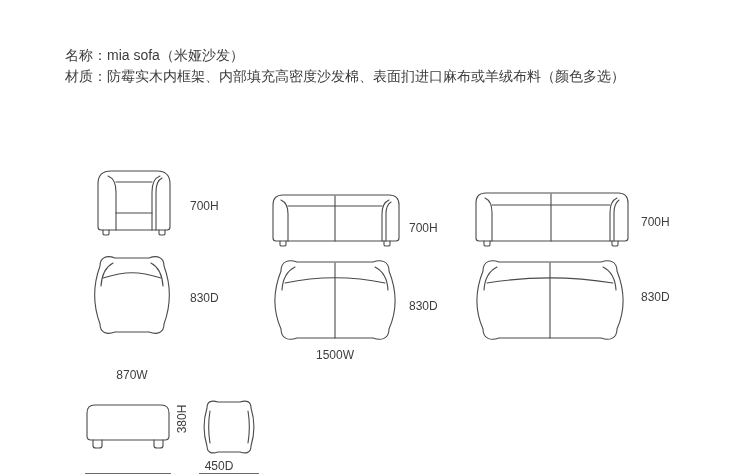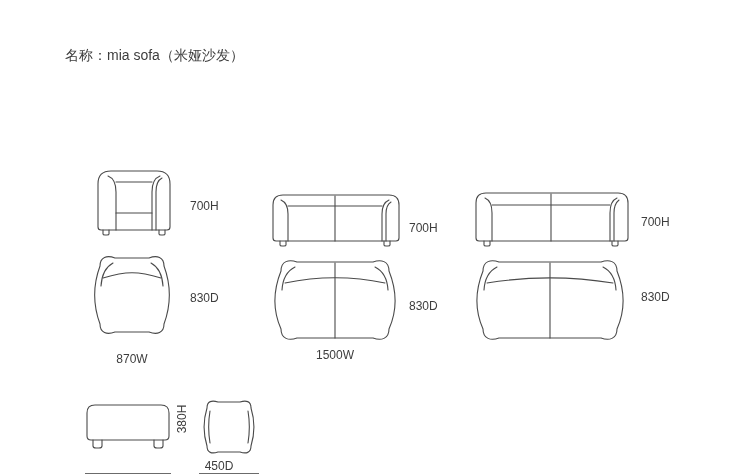--- a/index.html
+++ b/index.html
@@ -63,20 +63,23 @@
 </style>
 </head>
 <body>
 
 <div class="page">
 
   <div class="specs">
     <div class="spec-row">
       <span class="spec-label">名称：</span><span class="spec-value">mia sofa（米娅沙发）</span>
     </div>
+    <div class="spec-row">
+      <span class="spec-label">材质：</span><span class="spec-value">防霉实木内框架、内部填充高密度沙发棉、表面扪进口麻布或羊绒布料（颜色多选）</span>
+    </div>
   </div>
 
   <svg class="drawing" style="left:95px;top:167px;width:78px;height:70px" viewBox="0 0 78 70">
     <path d="M3,60 L3,17 Q3,4 16,4 L62,4 Q75,4 75,17 L75,60 Q75,63 72,63 L6,63 Q3,63 3,60 Z"></path>
     <path d="M21,63 L21,25 Q21,12 13,9"></path>
     <path d="M57,63 L57,25 Q57,12 65,9"></path>
     <path d="M61,63 L61,25 Q61,14 67,11"></path>
     <path d="M21,15 L57,15"></path>
     <path d="M21,46 L57,46"></path>
     <path d="M8,63 L8,67 Q8,68 10,68 L12,68 Q14,68 14,67 L14,63"></path>
@@ -84,21 +87,21 @@
   </svg>
   <div class="dim" style="left:190px;top:199px">700H</div>
 
   <svg class="drawing" style="left:88px;top:252px;width:88px;height:86px" viewBox="0 0 88 86">
     <path d="M12,14 C12,5 19,3 27,6 L61,6 C69,3 76,5 76,14 C83,33 83,53 76,72 C76,81 69,83 61,80 L27,80 C19,83 12,81 12,72 C5,53 5,33 12,14 Z"></path>
     <path d="M15,26 C38,19 50,19 73,26"></path>
     <path d="M13,34 Q14,17 25,11"></path>
     <path d="M75,34 Q74,17 63,11"></path>
   </svg>
   <div class="dim" style="left:190px;top:291px">830D</div>
-  <div class="dim center" style="left:88px;top:352px;width:88px">870W</div>
+  <div class="dim center" style="left:88px;top:368px;width:88px">870W</div>
 
   <svg class="drawing" style="left:271px;top:192px;width:130px;height:56px" viewBox="0 0 130 56">
     <path d="M2,46 L2,13 Q2,3 12,3 L118,3 Q128,3 128,13 L128,46 Q128,49 125,49 L5,49 Q2,49 2,46 Z"></path>
     <path d="M17,49 L17,22 Q17,11 10,8"></path>
     <path d="M111,49 L111,22 Q111,11 118,8"></path>
     <path d="M115,49 L115,22 Q115,13 120,10"></path>
     <path d="M17,14 L111,14"></path>
     <path d="M64,4 L64,49"></path>
     <path d="M9,49 L9,53 Q9,54 11,54 L13,54 Q15,54 15,53 L15,49"></path>
     <path d="M113,49 L113,53 Q113,54 115,54 L117,54 Q119,54 119,53 L119,49"></path>

